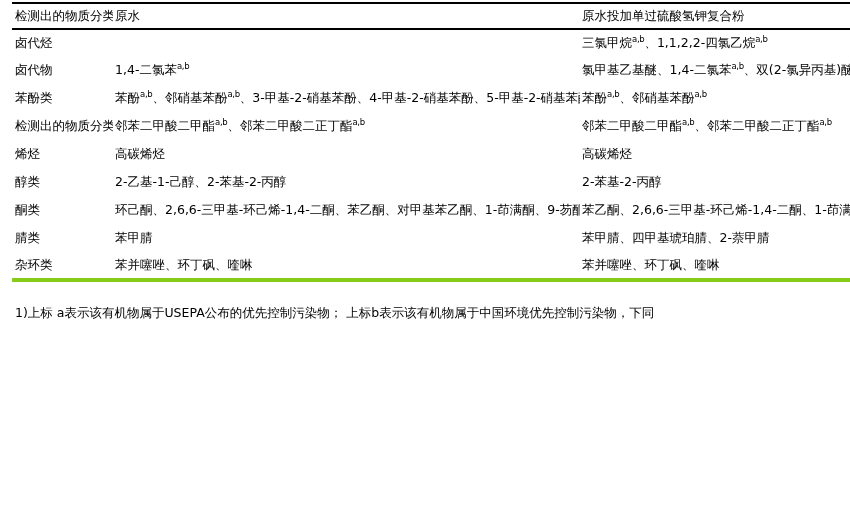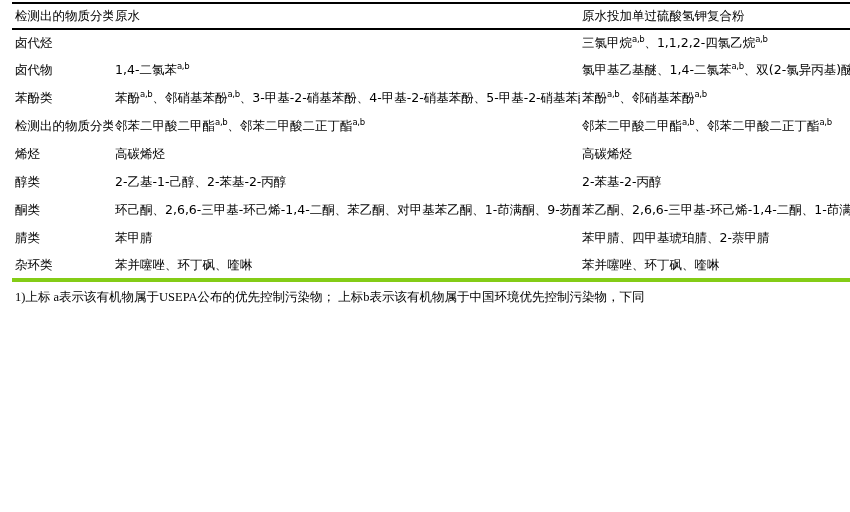--- a/index.html
+++ b/index.html
@@ -41,25 +41,24 @@
   }
   table.pollutants td:nth-child(2), table.pollutants th:nth-child(2) { padding-left: 2px; }
   table.pollutants td:nth-child(3), table.pollutants th:nth-child(3) { padding-left: 2px; }
   sup {
     font-size: 8.5px;
     line-height: 0;
     vertical-align: super;
     letter-spacing: -0.3px;
   }
   .footnote {
-    margin-top: 7px;
+    margin-top: 23px;
     padding-left: 3px;
     font-size: 12.5px;
     white-space: nowrap;
-    font-family: Liberation Serif, serif;
   }
 </style>
 </head>
 <body>
 
 <div class="page">
   <table class="pollutants">
     <colgroup>
       <col class="c1">
         <col class="c2">

